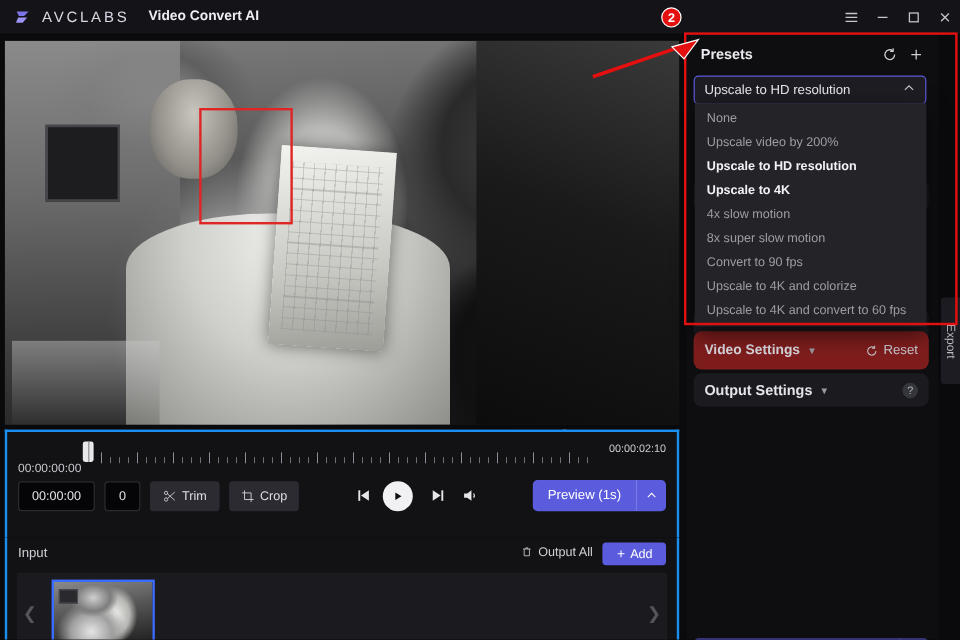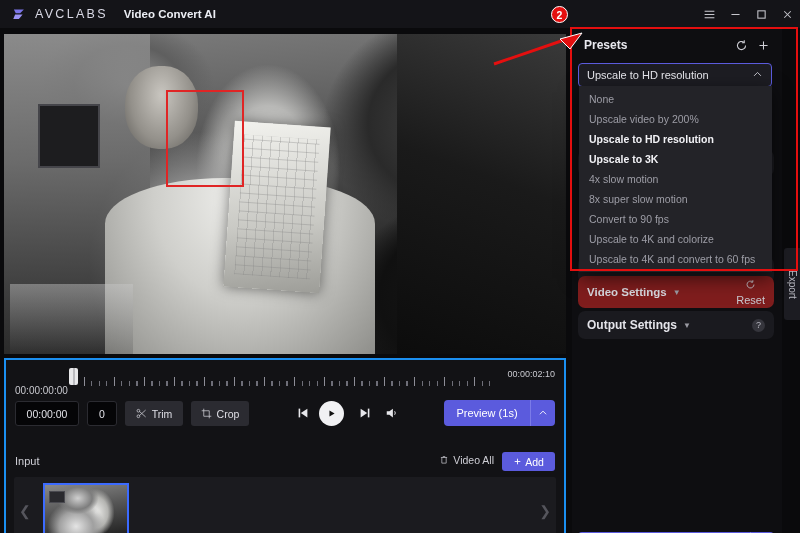--- a/index.html
+++ b/index.html
@@ -216,21 +216,21 @@
     position: absolute; left: 9px; top: 5px;
   }
   #video-settings-card {
     position: absolute; left: 6px; top: 248px; width: 196px; height: 32px;
     background: #7f1d1d; border-radius: 7px; display: flex; align-items: center;
   }
   #video-settings-label { color: #d7d7dd; font-size: 11.5px; font-weight: 600; margin-left: 9px; }
   .vs-caret { margin-left: 6px; color: #9a9aa2; font-size: 8px; }
   #reset-btn {
     margin-left: auto; margin-right: 9px; color: #c9c9d0; font-size: 11px;
-    display: flex; align-items: center; gap: 4px; flex-direction: column;
+    display: flex; align-items: center; gap: 4px;
   }
   #output-settings-card {
     position: absolute; left: 6px; top: 283px; width: 196px; height: 28px;
     background: #1a1a1f; border-radius: 7px; display: flex; align-items: center;
   }
   #output-settings-label { color: #e4e4ea; font-size: 12px; font-weight: 600; margin-left: 9px; }
   #help-icon {
     margin-left: auto; margin-right: 9px; width: 13px; height: 13px; border-radius: 50%;
     background: #35353c; color: #b7b7c0; font-size: 9px;
     display: flex; align-items: center; justify-content: center;
@@ -405,21 +405,21 @@
       <div id="input-head">
         <span id="input-label">Input</span>
         <div id="delete-all">
           <svg width="10" height="10" viewBox="0 0 16 16">
             <g stroke="currentColor" stroke-width="1.1" fill="none">
               <path d="M3 4 H13"></path>
                 <path d="M4.5 4 V13 H11.5 V4"></path>
                 <path d="M6.5 4 V2.5 H9.5 V4"></path>
             </g>
             </svg>
-          <span>Video All</span>
+          <span>Output All</span>
         </div>
         <div id="add-btn">
           <svg width="9" height="9" viewBox="0 0 16 16">
             <g stroke="#fff" stroke-width="1.6">
                 <line x1="8" y1="3" x2="8" y2="13"></line>
                 <line x1="3" y1="8" x2="13" y2="8"></line>
               </g>
             </svg>
           <span>Add</span>
         </div>
@@ -494,21 +494,21 @@
         <svg width="11" height="11" viewBox="0 0 16 16">
             <path d="M3 10 L8 5 L13 10" stroke="currentColor" stroke-width="1.4" fill="none"></path>
           </svg>
       </span>
     </div>
 
     <div id="preset-dropdown">
       <div class="dd-item">None</div>
       <div class="dd-item">Upscale video by 200%</div>
       <div class="dd-item bold">Upscale to HD resolution</div>
-      <div class="dd-item bold">Upscale to 3K</div>
+      <div class="dd-item bold">Upscale to 4K</div>
       <div class="dd-item">4x slow motion</div>
       <div class="dd-item">8x super slow motion</div>
       <div class="dd-item">Convert to 90 fps</div>
       <div class="dd-item">Upscale to 4K and colorize</div>
       <div class="dd-item">Upscale to 4K and convert to 60 fps</div>
     </div>
   </div>
 
   <div id="export-rail">
     <span>Export</span>

